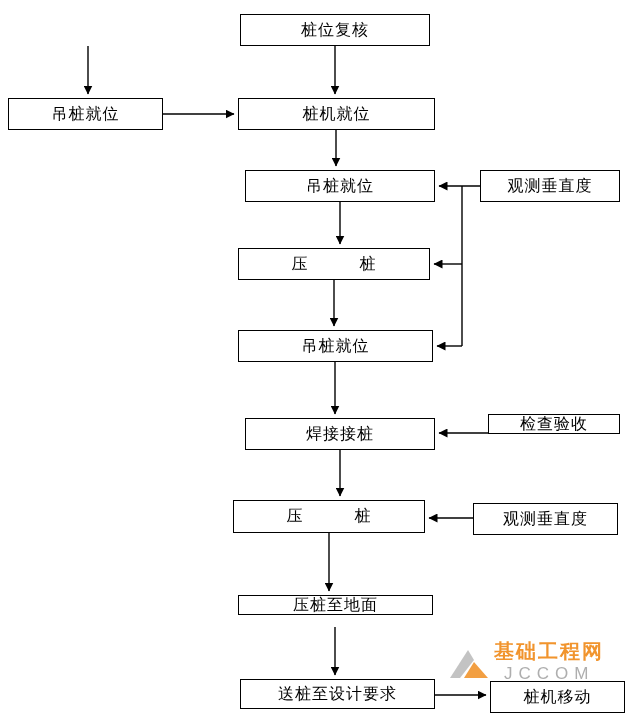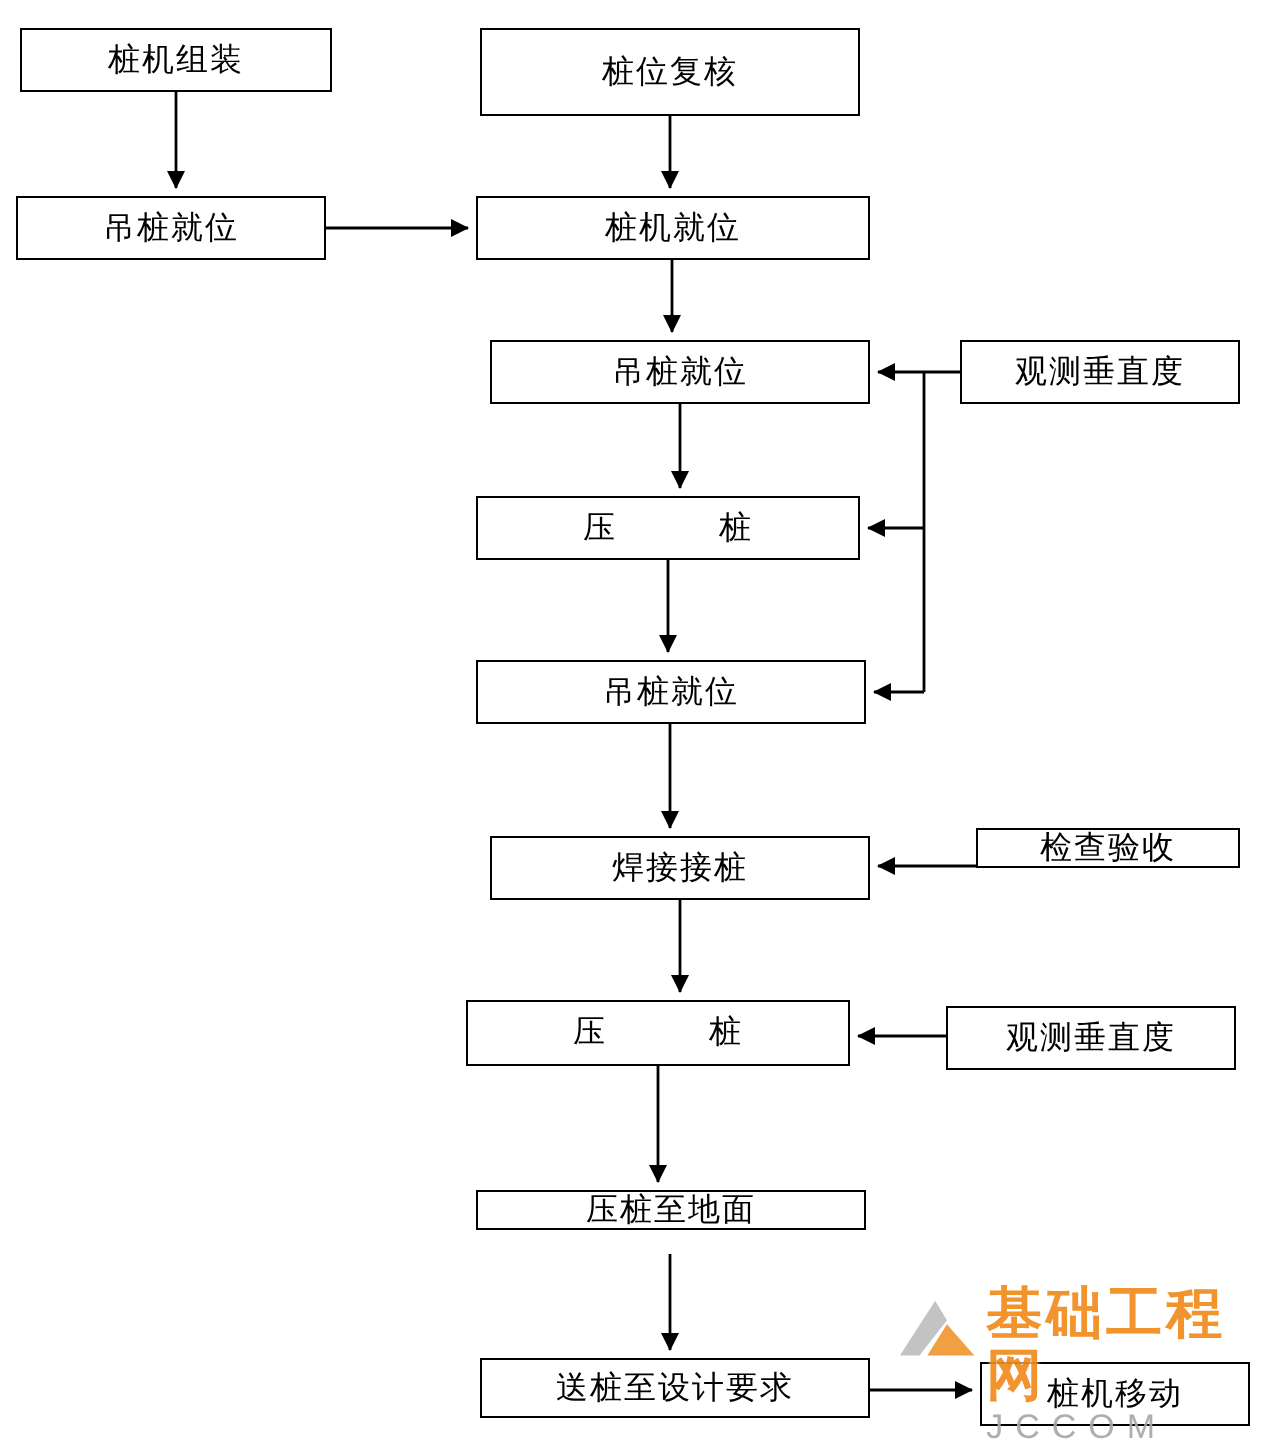--- a/index.html
+++ b/index.html
@@ -24,29 +24,29 @@
   .watermark{
     position:absolute;
     left:448px;top:642px;
     display:flex;align-items:flex-start;
     opacity:0.92;
     pointer-events:none;
   }
   .wm-logo{margin-top:6px;margin-right:4px;}
   .wm-text{display:flex;flex-direction:column;}
   .wm-brand{
-    font-size:28px;font-weight:bold;color:#f08b1c;
-    font-family:Liberation Sans, sans-serif;
+    font-size:20px;font-weight:bold;color:#f08b1c;
+    font-family:Liberation Mono, monospace;
     text-shadow:0 0 2px #ffffff;
     letter-spacing:2px;line-height:1.1;
   }
   .wm-sub{
     font-size:17px;color:#a8a8a8;
     font-family:"Liberation Sans","DejaVu Sans",sans-serif;
-    letter-spacing:6px;line-height:1.2;
+    letter-spacing:6px;line-height:1.2;margin-left:10px;
   }
 </style>
 </head>
 <body>
 
 <div class="canvas">
 
   <svg class="edges" viewBox="0 0 640 724" xmlns="http://www.w3.org/2000/svg">
     <defs>
       <marker id="arr" markerWidth="10" markerHeight="9" refX="8.5" refY="4.5" orient="auto" markerUnits="userSpaceOnUse">
@@ -67,22 +67,21 @@
       <line x1="335" y1="362" x2="335" y2="414" marker-end="url(#arr)"></line>
       <line x1="488" y1="433" x2="439" y2="433" marker-end="url(#arr)"></line>
       <line x1="340" y1="450" x2="340" y2="496" marker-end="url(#arr)"></line>
       <line x1="473" y1="518" x2="429" y2="518" marker-end="url(#arr)"></line>
       <line x1="329" y1="533" x2="329" y2="591" marker-end="url(#arr)"></line>
       <line x1="335" y1="627" x2="335" y2="675" marker-end="url(#arr)"></line>
       <line x1="435" y1="695" x2="486" y2="695" marker-end="url(#arr)"></line>
     </g>
   </svg>
 
-  <div class="node" style="left:10px;top:14px;width:156px;height:32px"><span>桩机组装</span></div>
-  <div class="node" style="left:240px;top:14px;width:190px;height:44px"><span>桩位复核</span></div>
+  <div class="node" style="left:240px;top:14px;width:190px;height:32px"><span>桩位复核</span></div>
   <div class="node" style="left:8px;top:98px;width:155px;height:32px"><span>吊桩就位</span></div>
   <div class="node" style="left:238px;top:98px;width:197px;height:32px"><span>桩机就位</span></div>
   <div class="node" style="left:245px;top:170px;width:190px;height:32px"><span>吊桩就位</span></div>
   <div class="node" style="left:480px;top:170px;width:140px;height:32px"><span>观测垂直度</span></div>
   <div class="node" style="left:238px;top:248px;width:192px;height:32px"><span>压　　　桩</span></div>
   <div class="node" style="left:238px;top:330px;width:195px;height:32px"><span>吊桩就位</span></div>
   <div class="node" style="left:245px;top:418px;width:190px;height:32px"><span>焊接接桩</span></div>
   <div class="node" style="left:488px;top:414px;width:132px;height:20px"><span>检查验收</span></div>
   <div class="node" style="left:233px;top:500px;width:192px;height:33px"><span>压　　　桩</span></div>
   <div class="node" style="left:473px;top:503px;width:145px;height:32px"><span>观测垂直度</span></div>

